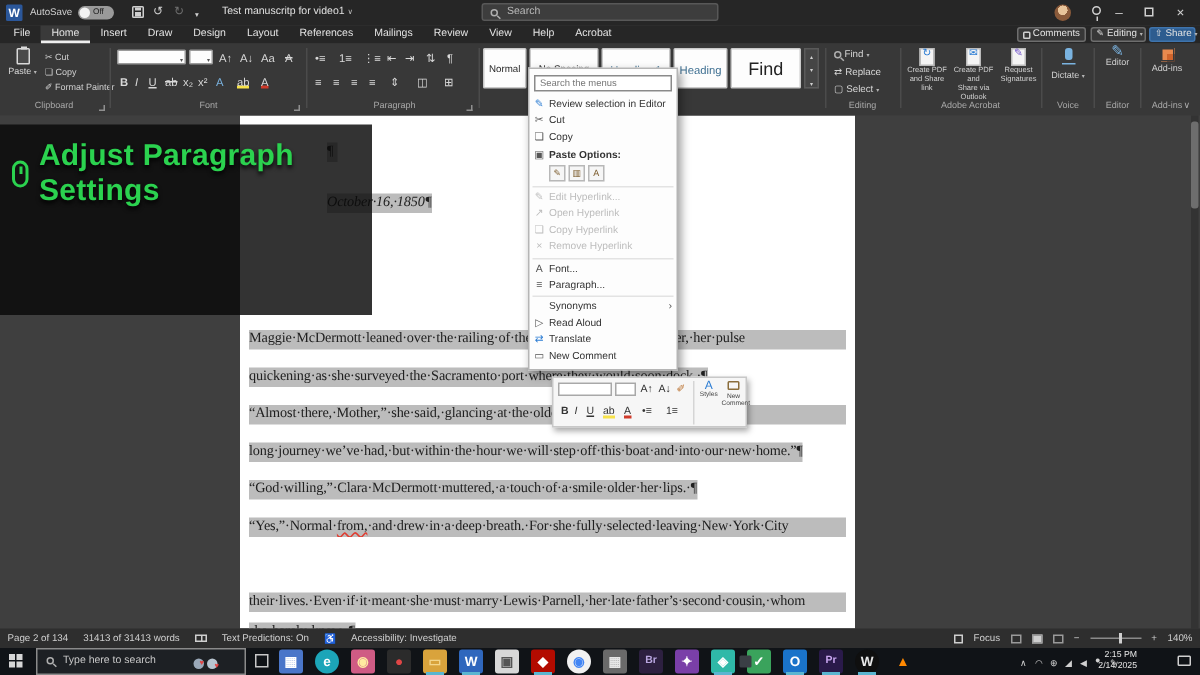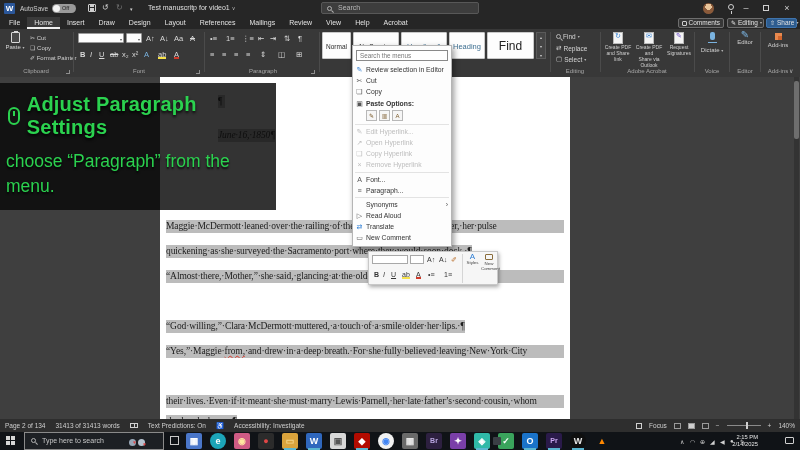--- a/index.html
+++ b/index.html
@@ -80,21 +80,21 @@
            letter-spacing:-0.1px;color:#202020;height:13px;line-height:13px;background:var(--sel,#bcbcbc);}
   .docline.full{width:398px;text-align:justify;text-align-last:justify;white-space:nowrap;overflow:hidden;}
   .docline.end{white-space:nowrap;}
   .docline.date{left:58px;font-style:italic;}
   .docline.mark{left:58px;width:7px;}
   .spell{text-decoration:underline wavy #e03c31;text-decoration-thickness:1px;}
   .vscroll{left:794px;top:77px;width:5px;height:342px;background:#333;}
   .vthumb{left:0;top:4px;width:5px;height:58px;background:#6e6e6e;border-radius:2px;}
 
   
-  .overlay{left:0;top:83px;width:276px;height:127px;background:rgba(10,10,10,0.83);z-index:3;color:var(--green,#2bd24f);}
+  .overlay{left:0;top:83px;width:248px;height:127px;background:rgba(10,10,10,0.83);z-index:3;color:var(--green,#2bd24f);}
   .ov-title{position:absolute;left:8px;top:10px;font-size:20px;font-weight:bold;letter-spacing:0.2px;
             text-shadow:0 2px 3px rgba(0,0,0,0.9);display:flex;align-items:center;gap:7px;}
   .mouse-ic{display:inline-block;width:12px;height:18px;border:2px solid var(--green,#2bd24f);border-radius:6px;position:relative;}
   .mouse-ic:after{content:"";position:absolute;left:3px;top:2px;width:2px;height:5px;background:var(--green,#2bd24f);}
   .ov-body{position:absolute;left:6px;top:66px;font-size:17.5px;line-height:25px;text-shadow:0 2px 2px rgba(0,0,0,0.85);}
 
   
   .ctxmenu{left:352px;top:45px;width:100px;background:#fdfdfd;border:1px solid #b5b5b5;z-index:5;
            box-shadow:2px 3px 6px rgba(0,0,0,0.4);padding:2px 0;}
   .ctx-search{margin:2px 3px 3px 3px;height:11px;border:1px solid #8a8a8a;background:#fff;color:#777;
@@ -346,41 +346,41 @@
       <span class="addins-ic"></span><br>
       <span>Add-ins</span>
     </div>
     <div class="grplabel" style="left:763px;width:30px;">Add-ins</div>
     <span class="g" style="left:789px;top:38px;font-size:6px;color:#b0b0b0;">∨</span>
   </div>
 
   <div class="abs docarea">
     <div class="page" id="page">
         <div class="docline mark" style="top: 18px;">¶</div>
-        <div class="docline date" style="top: 52px;">June·16,·1850¶</div>
+        <div class="docline date" style="top: 52px;">October·16,·1850¶</div>
         <div class="docline full" style="top: 143px;">Maggie·McDermott·leaned·over·the·railing·of·the·side-wheel·paddle·steamer,·her·pulse</div>
         <div class="docline end" style="top: 168px;">quickening·as·she·surveyed·the·Sacramento·port·where·they·would·soon·dock.·¶</div>
         <div class="docline full" style="top: 193px;">“Almost·there,·Mother,”·she·said,·glancing·at·the·older·woman·beside·her.·“’Tis·a</div>
+        <div class="docline end" style="top: 218px;">long·journey·we’ve·had,·but·within·the·hour·we·will·step·off·this·boat·and·into·our·new·home.”¶</div>
         <div class="docline end" style="top: 243px;">“God·willing,”·Clara·McDermott·muttered,·a·touch·of·a·smile·older·her·lips.·¶</div>
-        <div class="docline full" style="top: 268px;"><span>“Yes,”·Maggie·</span><span class="spell">from,</span><span>·and·drew·in·a·deep·breath.·For·she·fully·believed·leaving·New·York·City</span></div>
+        <div class="docline full" style="top: 268px;"><span>“Yes,”·Normal·</span><span class="spell">from,</span><span>·and·drew·in·a·deep·breath.·For·she·fully·selected·leaving·New·York·City</span></div>
         <div class="docline full" style="top: 318px;">their·lives.·Even·if·it·meant·she·must·marry·Lewis·Parnell,·her·late·father’s·second·cousin,·whom</div>
         <div class="docline end" style="top: 338px;">she·barely·knew.·¶</div>
       </div>
   </div>
   <div class="abs vscroll">
     <div class="abs vthumb"></div>
   </div>
 
   <div class="abs overlay">
     <div class="ov-title">
       <span class="mouse-ic"></span>
       <span>Adjust Paragraph Settings</span>
     </div>
     <div class="ov-body">
-      <div>choose “Paragraph” from the menu.</div>
     </div>
   </div>
 
   <div class="abs ctxmenu">
     <div class="ctx-search">
       <span>Search the menus</span>
     </div>
     <div id="ctx-items">
         <div class="mi">
           <span class="ic" style="color: rgb(43, 124, 211);">✎</span>

